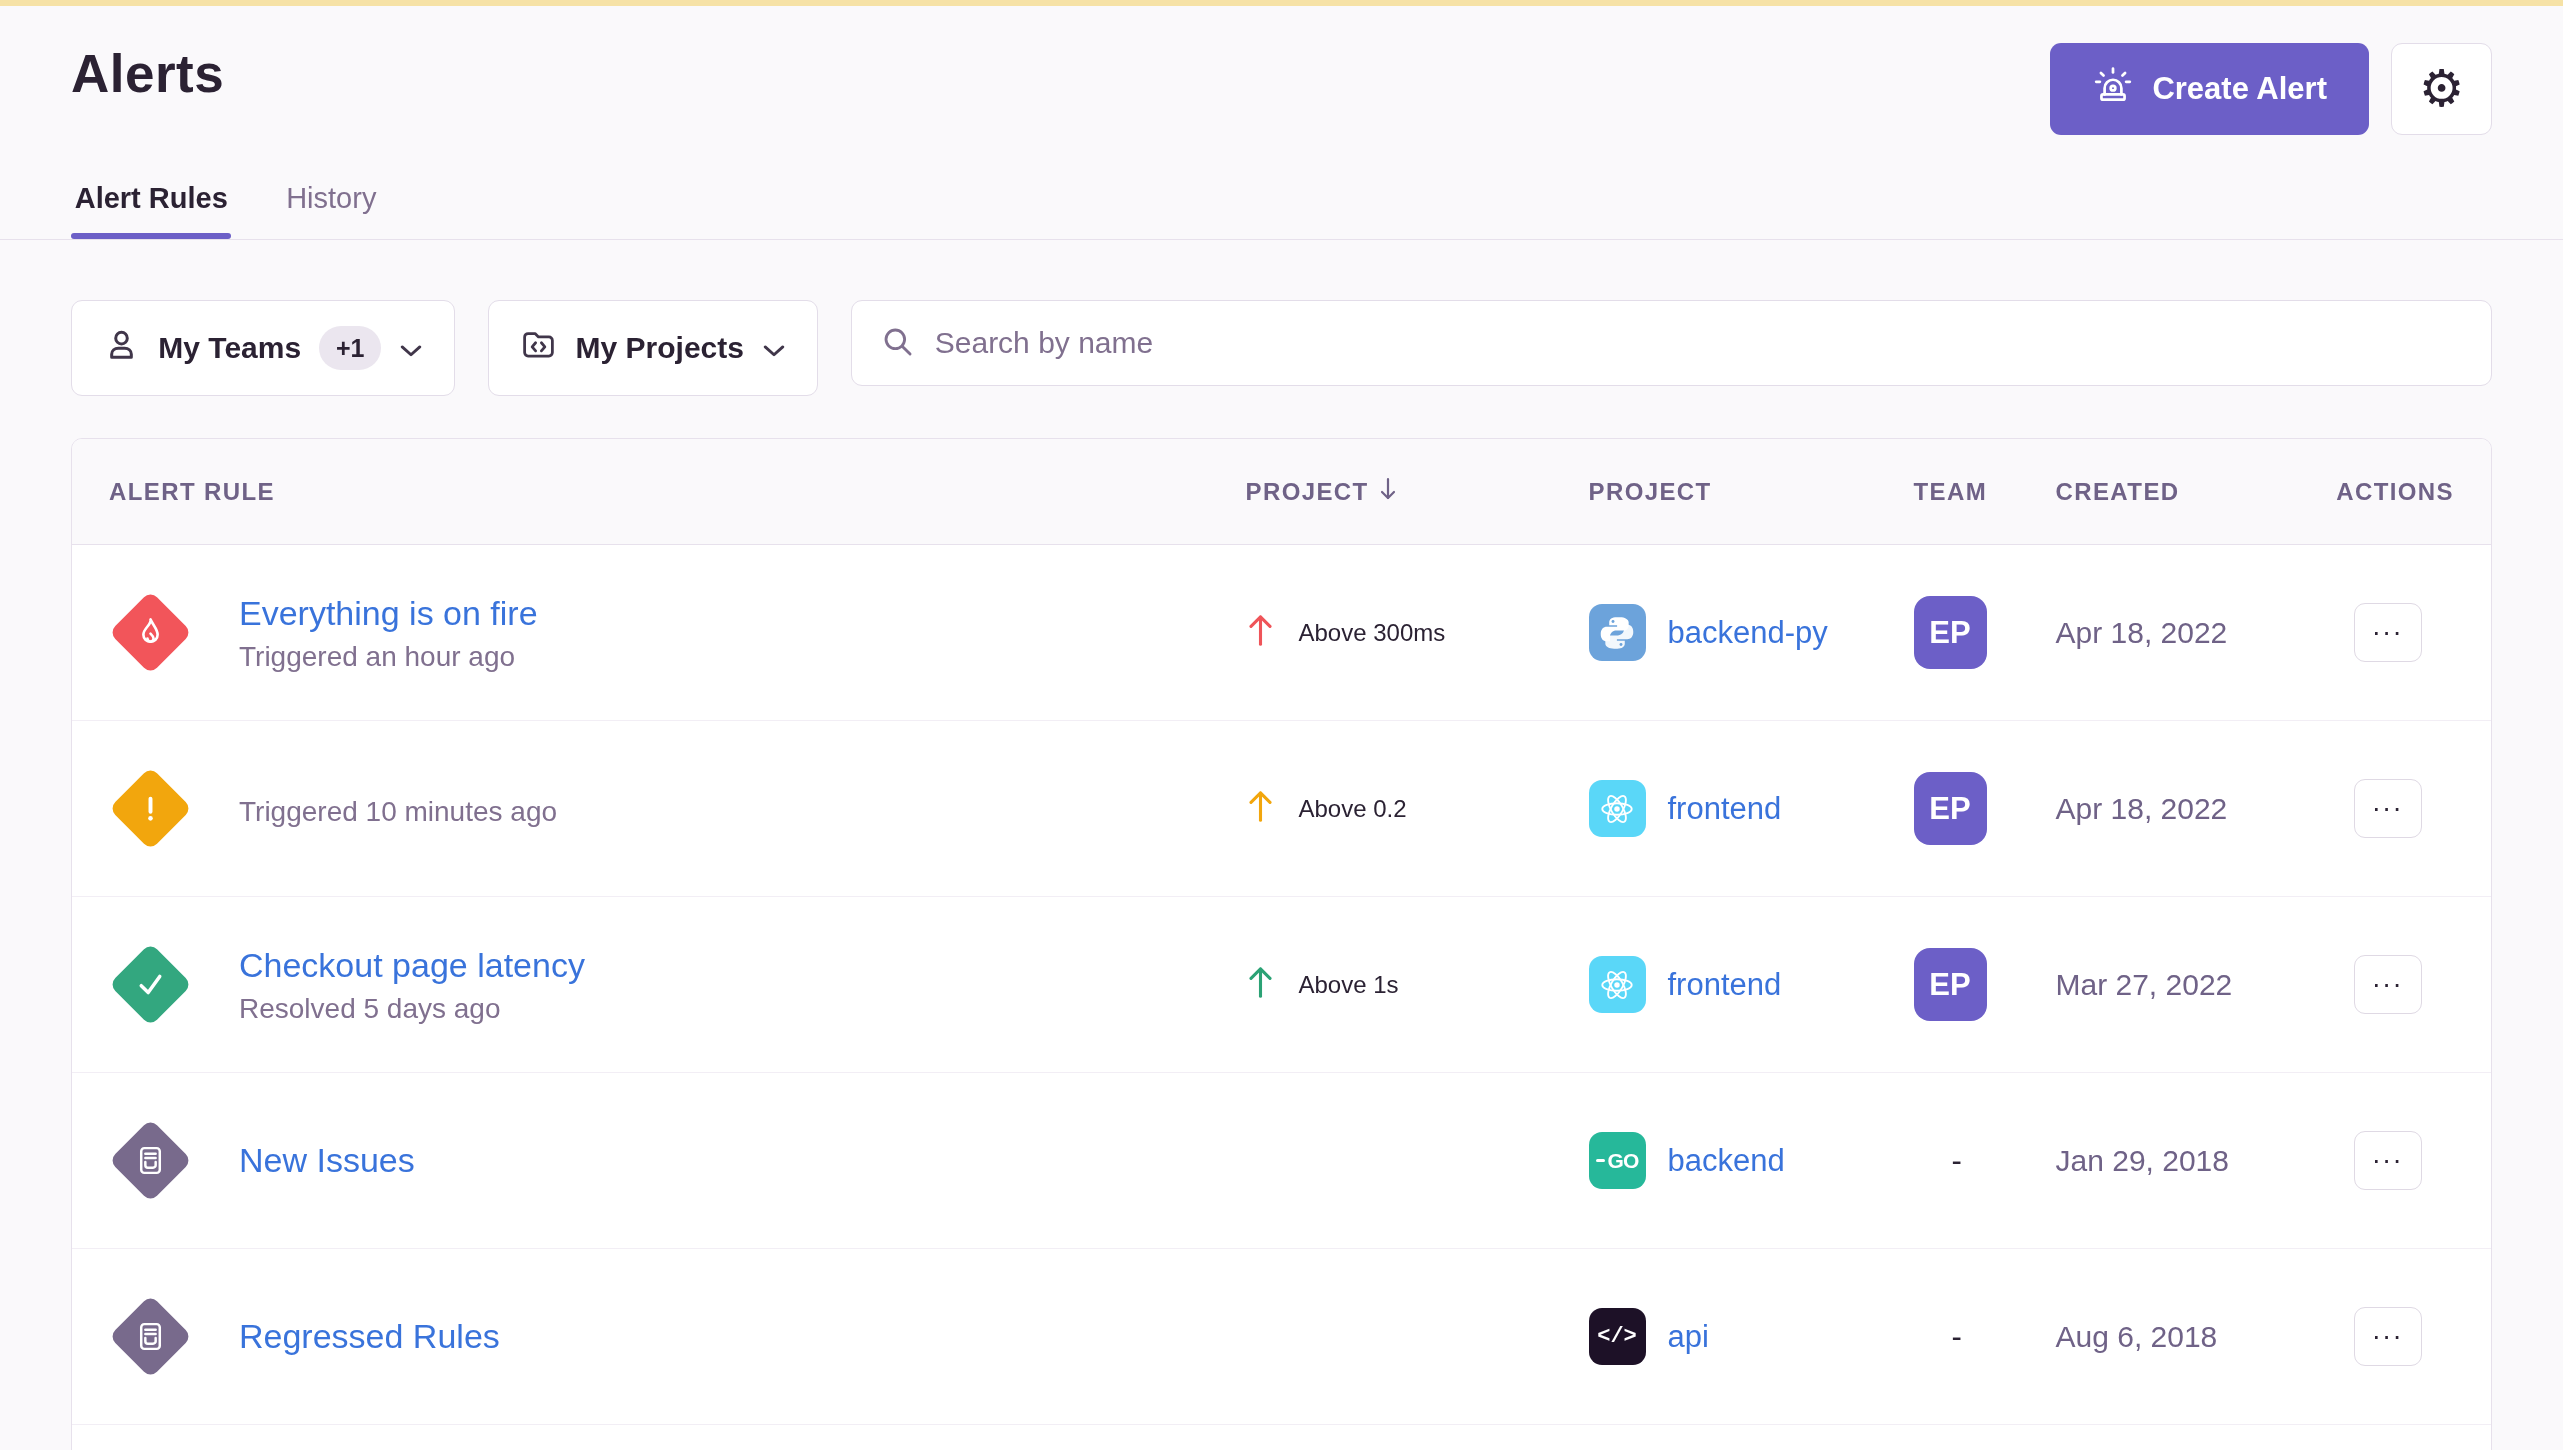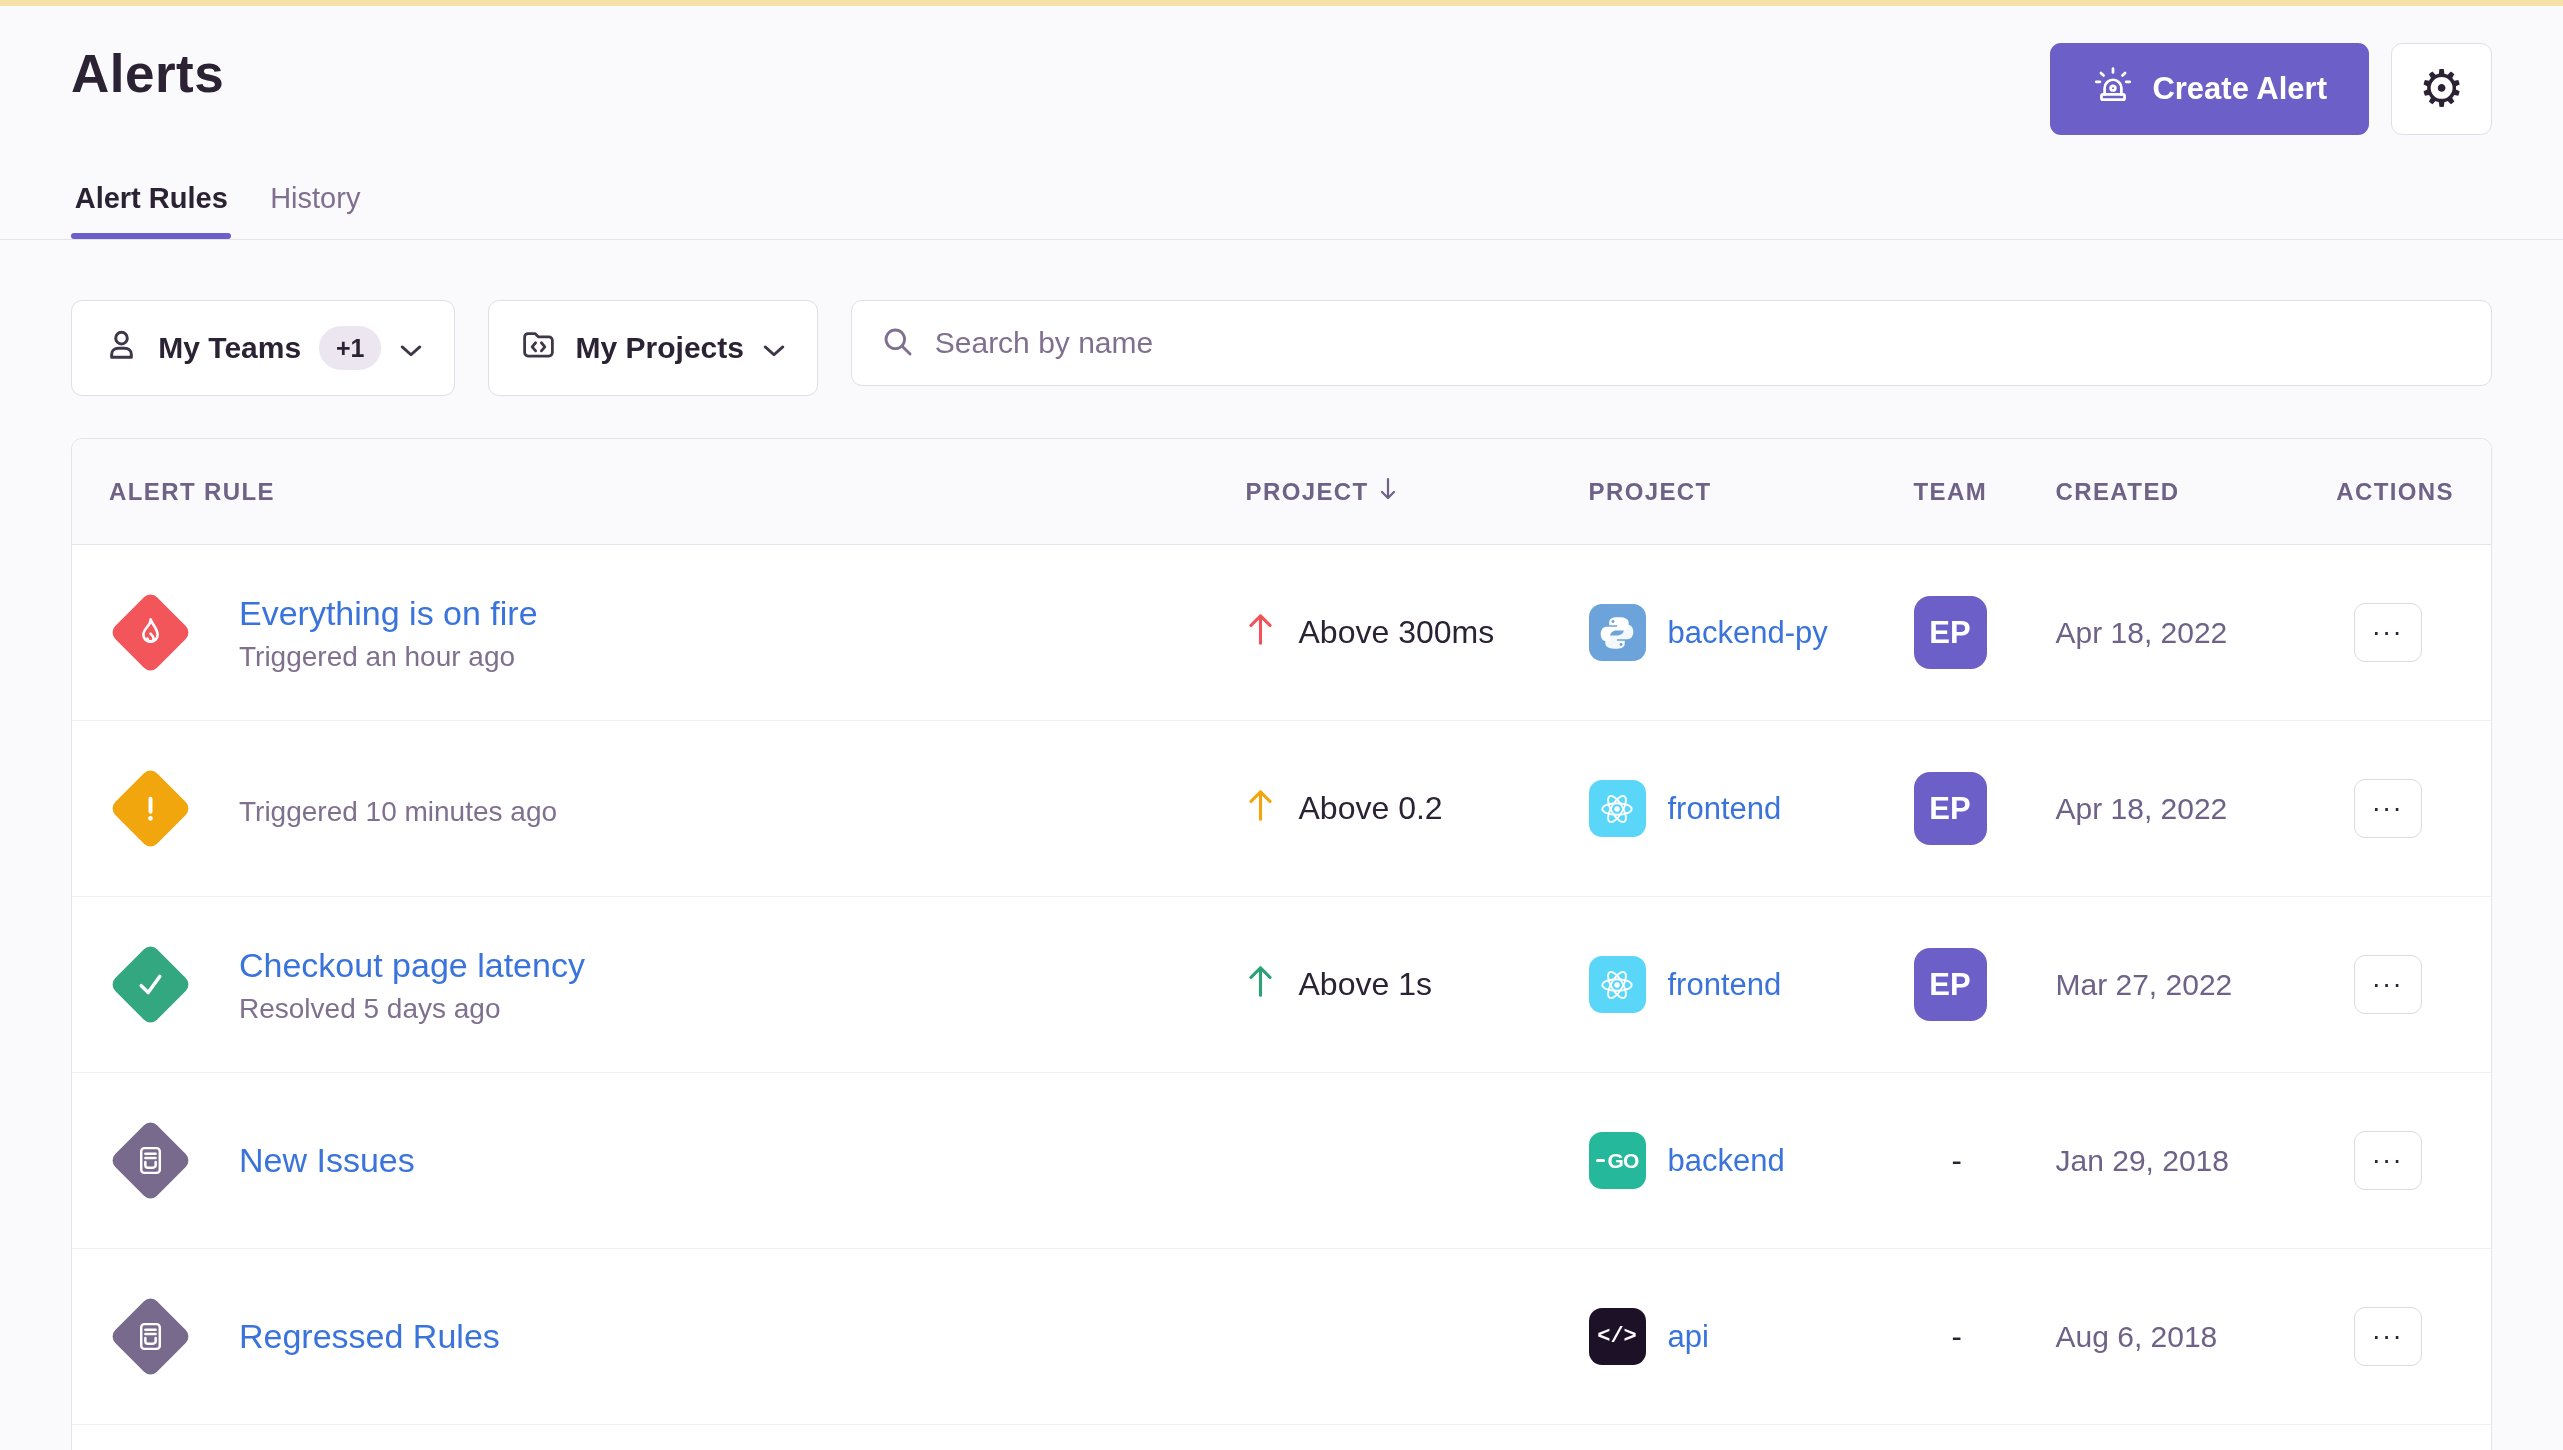--- a/index.html
+++ b/index.html
@@ -21,21 +21,21 @@
     font-size:31px; font-weight:700; font-family:inherit; cursor:pointer;
   }
   .btn-icon {
     width:101px; height:92px; background:#fff; border:1.8px solid #E3DDE9; border-radius:11px;
     display:flex; align-items:center; justify-content:center; cursor:pointer;
   }
   .gear-glyph { font-family:"DejaVu Sans",sans-serif; font-size:51px; color:#2B2233; line-height:1; }
 
   
   .tabs-wrap { margin:42px -71px 0; padding:0 71px; border-bottom:1.8px solid #E7E1EC; }
-  .tabs { display:flex; gap:35px; }
+  .tabs { display:flex; gap:51px; }
   .tab { position:relative; padding:5.5px 3.7px 24px; font-size:29px; color:#80708F; cursor:pointer; }
   .tab.active { color:#2B2233; font-weight:700; }
   .tab.active::after {
     content:""; position:absolute; left:0; right:0; bottom:0; height:6.4px;
     border-radius:3.7px; background:#6C5FC7;
   }
 
   
   .filters { display:flex; gap:33px; margin-top:60px; }
   .filter-btn {
@@ -76,21 +76,21 @@
 
   .cell-rule { display:flex; align-items:center; padding-left:37px; gap:48px; }
   .diamond-wrap { width:82px; height:82px; display:flex; align-items:center; justify-content:center; flex:none; }
   .diamond { width:59px; height:59px; border-radius:9.2px; transform:rotate(45deg);
     display:flex; align-items:center; justify-content:center; }
   .diamond > * { transform:rotate(-45deg); }
   .rule-title { font-size:34px; color:#3973DB; line-height:1.25; cursor:pointer; }
   .rule-sub { font-size:28px; color:#80708F; margin-top:7.3px; }
 
   .cell-status { display:flex; align-items:center; gap:24px; padding-left:27.5px;
-    font-size:32px; color:#2B2233; }
+    font-size:24px; color:#2B2233; }
   .cell-project { display:flex; align-items:center; gap:22px; padding-left:27.5px; }
   .proj-icon { width:57px; height:57px; border-radius:13px; flex:none;
     display:flex; align-items:center; justify-content:center; }
   .proj-name { font-size:31px; color:#3973DB; cursor:pointer; }
   .go-mark { display:flex; align-items:center; gap:2.7px; }
   .go-dash { width:9.2px; height:3.7px; background:#fff; border-radius:1.8px; }
   .go-text { color:#fff; font-weight:700; font-size:21px; letter-spacing:-0.9px; }
   .code-text { color:#fff; font-weight:700; font-size:22px; font-family:"Liberation Mono","DejaVu Sans Mono",monospace; }
 
   .cell-team { padding-left:27.5px; }

